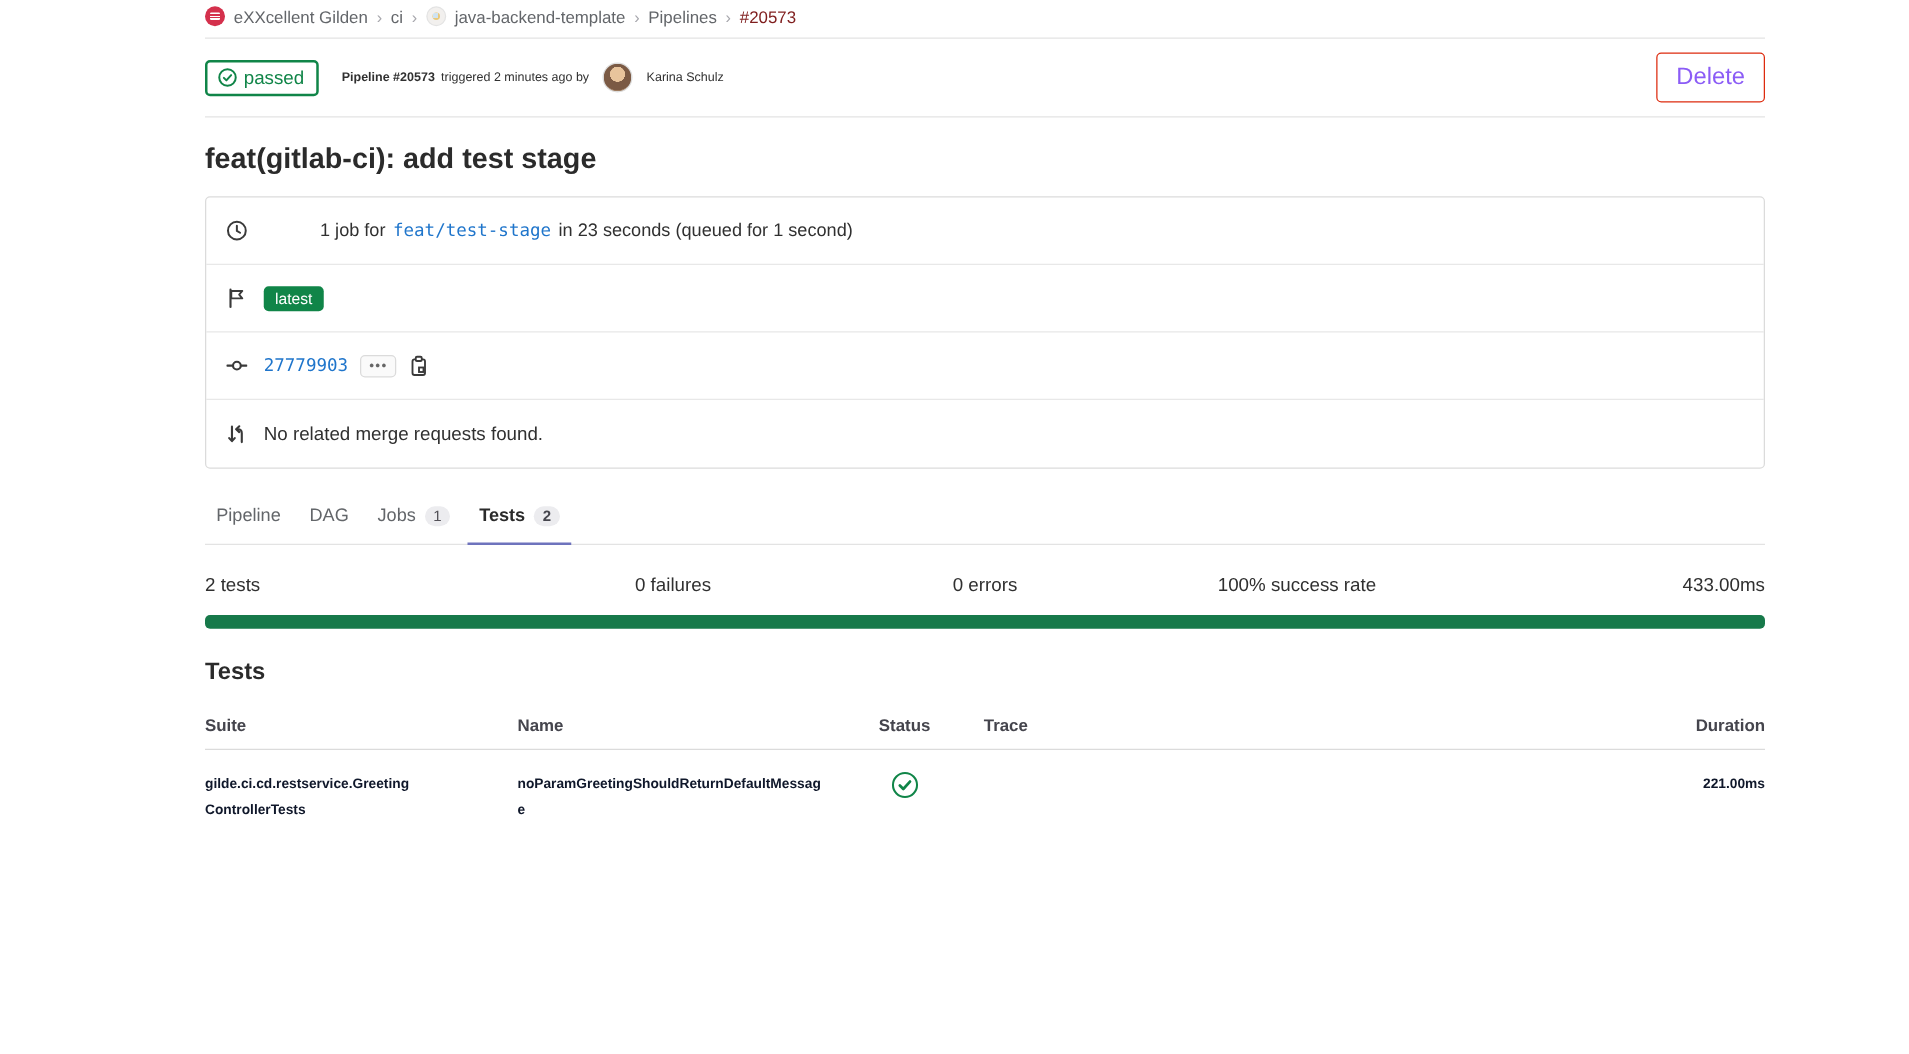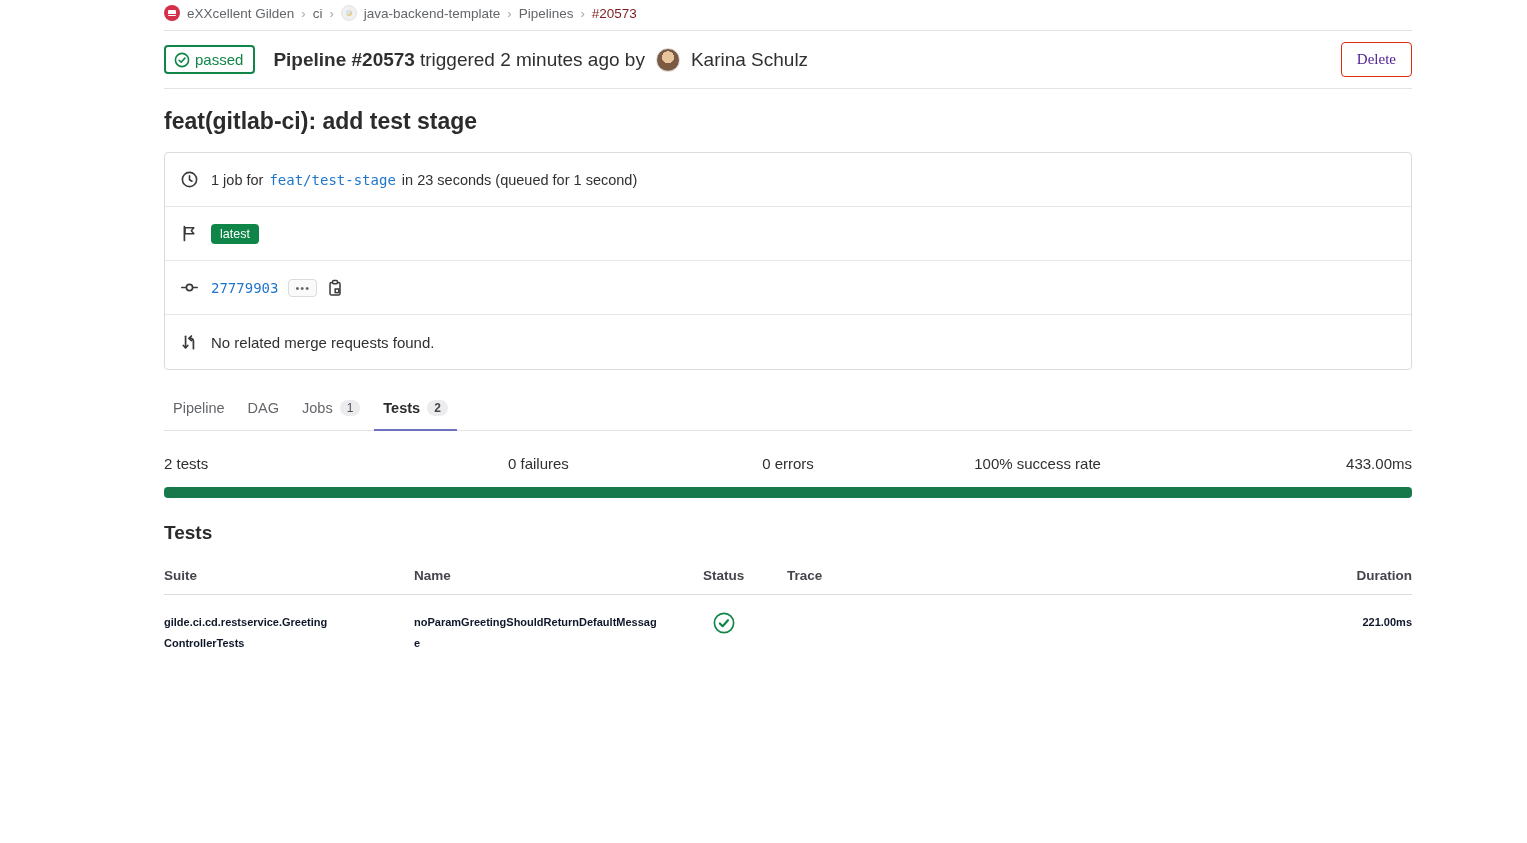--- a/index.html
+++ b/index.html
@@ -15,39 +15,39 @@
   .avatar-s { width: 16px; height: 16px; border-radius: 50%; display: inline-block; flex: 0 0 auto; }
   .group-avatar { background: #d4304c; position: relative; }
   .group-avatar::after { content:""; position:absolute; left:4px; top:5px; width:8px; height:6px;
      background: linear-gradient(#fff 0 1.5px, transparent 1.5px 2.5px, #fff 2.5px 4px, transparent 4px 4.8px, #fff 4.8px 6px); border-radius: 1px; }
   .project-avatar { background: #f2f0ee; border: 1px solid #e3e3e3; position: relative; }
   .project-avatar::after { content:""; position:absolute; left:4px; top:4px; width:6px; height:6px; border-radius:50%;
      background: radial-gradient(circle at 40% 40%, #cfe3f2 0 45%, #e8c87a 46% 100%); }
 
   
   .pipe-header { display: flex; align-items: center; padding: 11px 0; border-bottom: 1px solid #e3e3e3; }
-  .status-badge { display: inline-flex; align-items: center; gap: 5px; border: 2px solid #108548; color: #108548; border-radius: 4px; padding: 4px 10px 4px 8px; font-size: 15px; background: #fff; }
-  .pipe-meta { margin-left: 18px; display: flex; align-items: center; gap: 5px; font-size: 19px; }
+  .status-badge { display: inline-flex; gap: 5px; border: 2px solid #108548; color: #108548; border-radius: 4px; padding: 4px 10px 4px 8px; font-size: 15px; background: #fff; }
+  .pipe-meta { margin-left: 18px; display: flex; align-items: center; gap: 5px; font-size: 10px; }
   .pipe-meta b { font-weight: bold; }
   .author-avatar { width: 24px; height: 24px; border-radius: 50%; margin: 0 6px; flex: 0 0 auto;
      background: radial-gradient(circle at 50% 38%, #e8c49c 0 34%, #7b5a44 35% 72%, #9c7a5e 73% 100%); border: 1px solid #dcdcdc; cursor: pointer; }
   .author-name { font-weight: normal; cursor: pointer; }
   .spacer { flex: 1; }
-  .delete-btn { border: 1px solid #dd2b0e; color: #4c1d95; background: #fff; border-radius: 4px; padding: 8px 15px; font-size: 15px; font-family: Liberation Serif, serif; cursor: pointer; }
+  .delete-btn { border: 1px solid #dd2b0e; color: #8b5cf6; background: #fff; border-radius: 4px; padding: 8px 15px; font-size: 19px; font-family: Liberation Sans, sans-serif; cursor: pointer; }
 
   
   h1.commit-title { font-size: 23px; font-weight: bold; color: #2b2b2b; margin: 19px 0 17px 0; }
 
   
   .info-card { border: 1px solid #dbdbdb; border-radius: 4px; }
   .info-row { display: flex; align-items: center; padding: 16px; border-bottom: 1px solid #e8e8e8; min-height: 54px; }
   .info-row:last-child { border-bottom: none; }
   .info-icon { width: 17px; height: 17px; margin-right: 13px; color: #3a3a3a; flex: 0 0 auto; }
   .mono-link { font-family: "DejaVu Sans Mono", monospace; color: #1f75cb; text-decoration: none; font-size: 14px; cursor: pointer; }
-  .job-text { display: flex; align-items: center; gap: 6px; font-size: 14.5px; }
+  .job-text { display: flex; align-items: center; gap: 6px; font-size: 14.5px; margin-left: 45px; }
   .latest-badge { background: #108548; color: #fff; font-size: 12.5px; border-radius: 4px; padding: 3px 9px; }
   .ellipsis-btn { border: 1px solid #dbdbdb; background: #fafafa; border-radius: 4px; padding: 0 6px; height: 18px; margin-left: 10px; display: inline-flex; align-items: center; cursor: pointer; color: #666; letter-spacing: 1px; font-size: 11px; }
   .copy-btn { background: none; border: none; margin-left: 10px; cursor: pointer; color: #3a3a3a; width: 16px; height: 18px; padding: 0; }
 
   
   .tabs { display: flex; align-items: flex-end; border-bottom: 1px solid #e3e3e3; margin-top: 20px; }
   .tab { position: relative; display: flex; align-items: center; gap: 7px; padding: 10px 9px 14px 9px; margin-right: 5px; font-size: 14.5px; color: #63666a; cursor: pointer; text-decoration: none; }
   .tab.active { color: #2b2b2b; font-weight: bold; }
   .tab.active::after { content:""; position:absolute; left:0; right:0; bottom:-1px; height:2px; background:#6e73bd; }
   .count-badge { background: #ececef; color: #535158; border-radius: 9px; padding: 1px 7px; font-size: 12px; font-weight: normal; }

